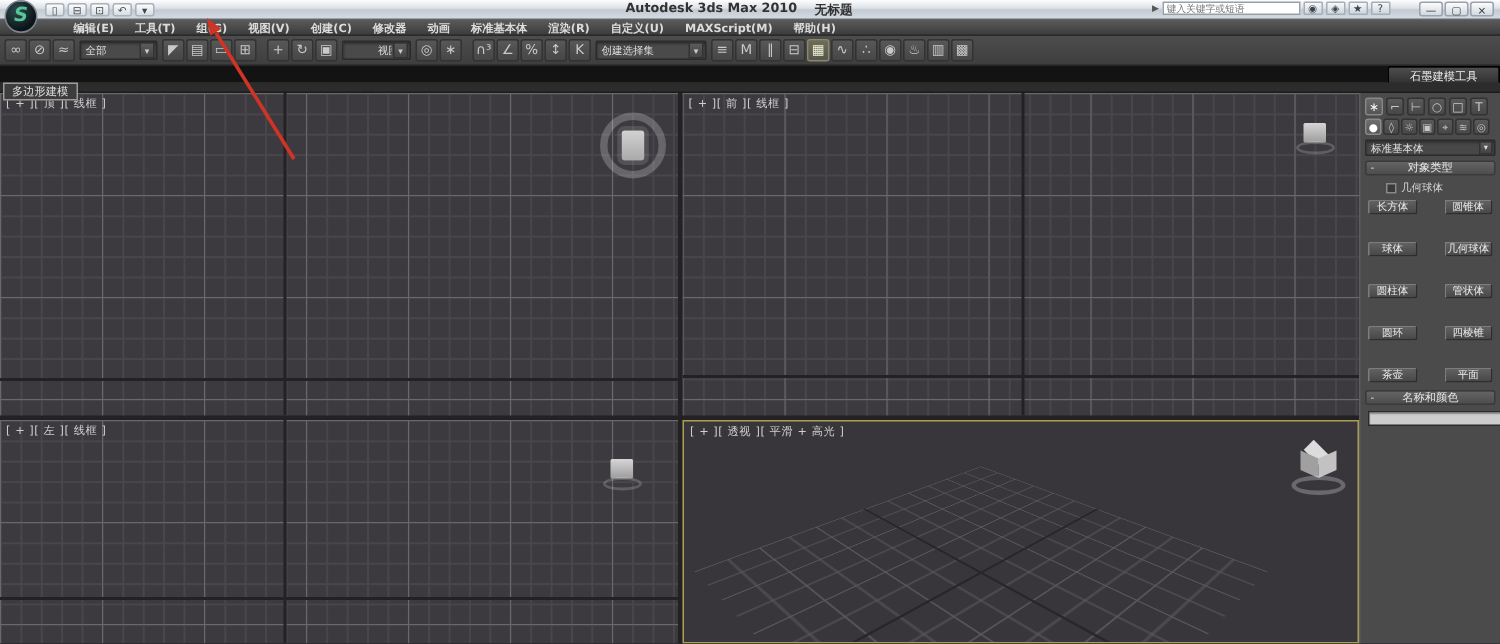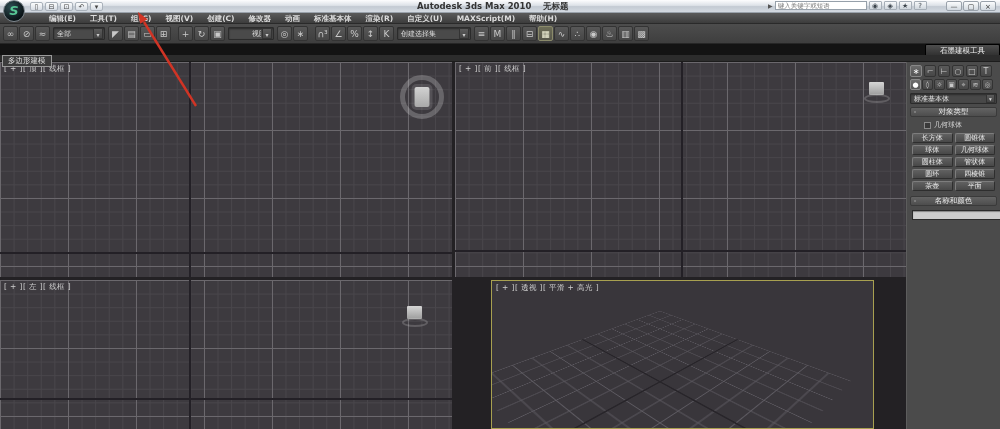--- a/index.html
+++ b/index.html
@@ -59,21 +59,21 @@
   .ribbon-strip { position:absolute; left:0; top:55px; width:1000px; height:7px; background:#2c2c2c; border-bottom:1px solid #1c1c1c; }
   .panel-btn { position:absolute; left:2px; top:55px; z-index:15; font-size:7.5px; color:#e0e0e0; line-height:10px;
     padding:0 5px; background:#3d3d3d; border:1px solid #9a9a9a; white-space:nowrap; }
 
   
   .vp-region { position:absolute; left:0; top:62px; width:906px; height:367px; background:#232124; }
   .vp { position:absolute; overflow:hidden; background:#3d3a3f; }
   .vp-tl { left:0; top:0; width:452px; height:215px; }
   .vp-tr { left:455px; top:0; width:451px; height:215px; }
   .vp-bl { left:0; top:218px; width:452px; height:149px; }
-  .vp-br { left:455px; top:218px; width:383px; height:149px; background:#39363b; border:1px solid #a8a050;margin-left:36px; }
+  .vp-br { left:455px; top:218px; width:451px; height:149px; background:#39363b; border:1px solid #a8a050; }
   .gridbg { position:absolute; inset:0;
     background-image:
       linear-gradient(to right,#6b686d 1px,transparent 1px),
       linear-gradient(to bottom,#6b686d 1px,transparent 1px),
       linear-gradient(to right,#49464b 1px,transparent 1px),
       linear-gradient(to bottom,#49464b 1px,transparent 1px);
     background-size:68px 68px,68px 68px,13.6px 13.6px,13.6px 13.6px; }
   .axis-v { position:absolute; top:0; bottom:0; width:2px; background:#232026; }
   .axis-h { position:absolute; left:0; right:0; height:2px; background:#232026; }
   .vp-label { position:absolute; left:4px; top:2px; font-size:7.5px; color:#cfcfcf; letter-spacing:.4px; z-index:5; white-space:nowrap; }
@@ -125,21 +125,21 @@
   .cp-drop .dcaret { width:9px; height:9px; margin-right:1px; font-size:5.5px; line-height:9px; text-align:center; color:#ddd;
     background:linear-gradient(#5b5b5b,#444); border:1px solid #333; }
   .rollout { margin:2px 3px 0; }
   .roll-head { height:10px; background:linear-gradient(#646464,#4d4d4d); border:1px solid #3a3a3a; border-radius:2px;
     display:flex; align-items:center; }
   .roll-head .rminus { width:8px; font-size:7px; line-height:9px; text-align:center; color:#ddd; }
   .roll-head .rtitle { flex:1; text-align:center; font-size:7.5px; color:#e6e6e6; padding-right:8px; }
   .autogrid-row { display:flex; align-items:center; gap:3px; padding:3px 0 2px 14px; }
   .checkbox { width:7px; height:7px; background:#3a3a3a; border:1px solid #8a8a8a; }
   .autogrid-label { font-size:7px; color:#d8d8d8; }
-  .obj-grid { display:grid; grid-template-columns:1fr 1fr; gap:2px; padding:1px 2px 3px; }
+  .obj-grid { display:grid; grid-template-columns:1fr 1fr; gap:18px; padding:1px 2px 3px; }
   .obj-btn { height:10px; font-size:7px; line-height:9px; text-align:center; color:#ececec;
     background:linear-gradient(#616161,#484848); border:1px solid; border-color:#7d7d7d #2e2e2e #2e2e2e #7d7d7d;
     border-radius:2px; white-space:nowrap; overflow:hidden; }
   .name-row { display:flex; gap:2px; padding:4px 2px; align-items:center; }
   .name-field { flex:1; height:10px; background:#cdcdcd; border:1px solid #2b2b2b; box-shadow:inset 0 1px 1px rgba(0,0,0,.35);
     font-size:7px; padding:0 2px; font-family:"DejaVu Sans",sans-serif; }
 
   
   .anno { position:absolute; left:0; top:0; z-index:40; pointer-events:none; }
 </style>

